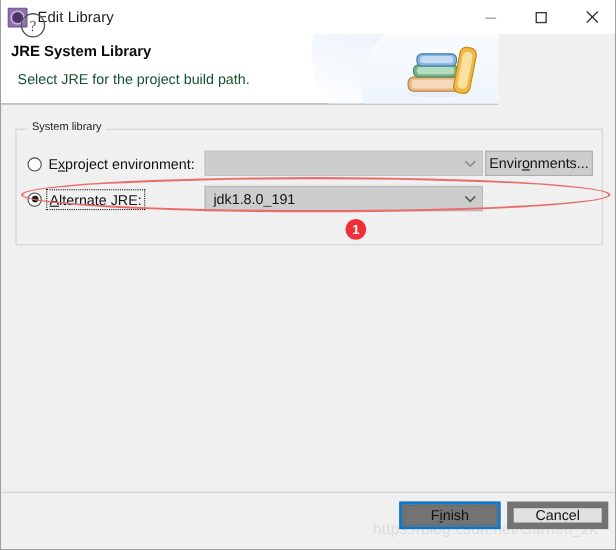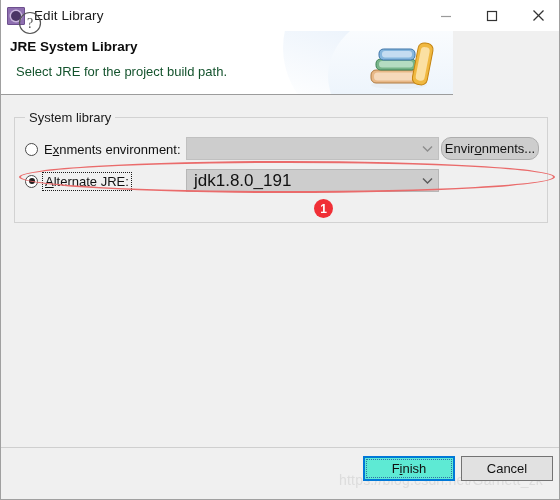--- a/index.html
+++ b/index.html
@@ -136,21 +136,21 @@
     border: 1px solid #d2d2d2;
     box-sizing: border-box;
     background: transparent;
   }
   .group-legend {
     position: absolute;
     left: 24px;
     top: 110px;
     background: #f0f0f0;
     padding: 0 4px;
-    font-size: 13px;
+    font-size: 10px;
     color: #1b1b1b;
   }
 
   
   .row {
     position: absolute;
     left: 0;
     height: 22px;
     display: flex;
     align-items: center;
@@ -191,21 +191,21 @@
   .mn { text-decoration: underline; }
 
   
   .combo {
     position: absolute;
     height: 23px;
     box-sizing: border-box;
     border: 1px solid #c4c4c4;
     display: flex;
     align-items: center;
-    font-size: 17px;
+    font-size: 13px;
     color: #1b1b1b;
   }
   .combo-1 {
     left: 185px; top: 137px; width: 253px;
     background: #cdcdcd;
     border-color: #c0c0c0;
     color: #8c8c8c;
   }
   .combo-2 {
     left: 185px; top: 169px; width: 253px;
@@ -233,21 +233,21 @@
     width: 98px;
     box-sizing: border-box;
     background: #cdcdcd;
     border: 1px solid #adadad;
     display: flex;
     align-items: center;
     justify-content: center;
     font-size: 13px;
     color: #141414;
   }
-  .sidebtn-1 { left: 440px; top: 137px; border-radius: 10px; }
+  .sidebtn-1 { left: 440px; top: 137px; }
   .sidebtn-2 { left: 440px; top: 169px; }
 
   
   .annot-ellipse {
     position: absolute;
     left: 18px;
     top: 161px;
     width: 536px;
     height: 32px;
     border: 2px solid #ea6b6b;
@@ -289,32 +289,32 @@
     top: 11px;
     width: 24px;
     height: 24px;
   }
   .btn {
     position: absolute;
     height: 25px;
     width: 92px;
     box-sizing: border-box;
     background: #e1e1e1;
-    border: 1px solid #737373;
+    border: 6px solid #737373;
     font-size: 13px;
     color: #111111;
     display: flex;
     align-items: center;
     justify-content: center;
   }
   .btn-finish {
     left: 362px;
     top: 456px;
     border: 2px solid #0078d7;
-    background: #5eead4;
+    background: #737373;
   }
   .btn-finish .focus-ring {
     position: absolute;
     left: 1px; top: 1px; right: 1px; bottom: 1px;
     border: 1px dotted #2e6fa8;
   }
   .btn-cancel {
     left: 460px;
     top: 456px;
   }
@@ -380,21 +380,21 @@
         <rect x="53" y="10" width="9" height="34" rx="4" fill="#fbe0a2"></rect>
       </g>
     </svg>
   </div>
 
   <div class="groupbox"></div>
   <div class="group-legend">System library</div>
 
   <div class="row row-1">
     <div class="radio"></div>
-    <div class="radio-label"><span>E</span><span class="mn">x</span><span>nments environment:</span></div>
+    <div class="radio-label"><span>E</span><span class="mn">x</span><span>project environment:</span></div>
   </div>
 
   <div class="combo combo-1">
     <div class="combo-text"></div>
     <div class="combo-arrow">
       <svg width="11" height="8" viewBox="0 0 11 8">
           <polyline points="1,1.5 5.5,6 10,1.5" fill="none" stroke="#8d8d8d" stroke-width="1.4"></polyline>
         </svg>
     </div>
   </div>

